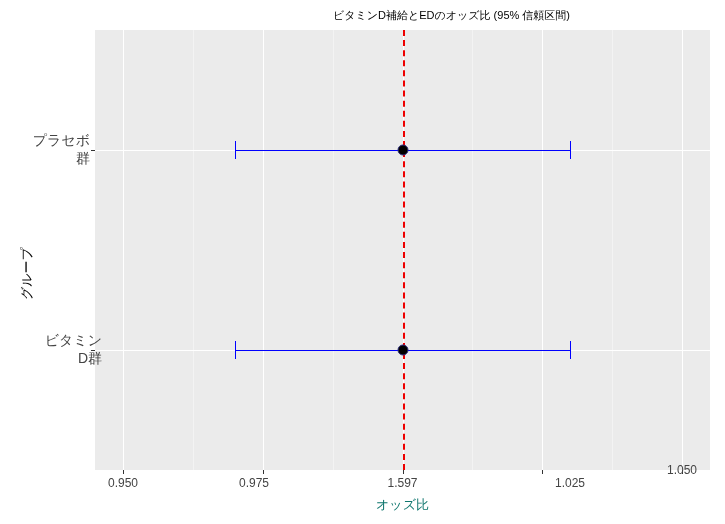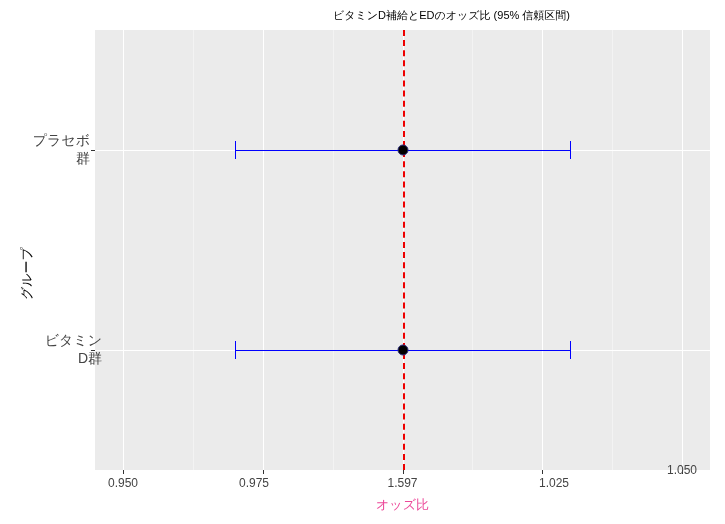--- a/index.html
+++ b/index.html
@@ -1,20 +1,20 @@
 <!DOCTYPE html>
 <html><head>
 <meta charset="utf-8">
 <style>
   html,body{margin:0;padding:0;background:#fff;font-family:Arial,"Hiragino Sans","Meiryo",sans-serif}
   .stage{position:relative;width:725px;height:524px;background:#fff}
   .plot{position:absolute;background:#ebebeb}
   .title{position:absolute;font-size:11px;color:#000;text-align:right}
   .ylab{position:absolute;font-size:13px;color:#000;transform:rotate(-90deg);transform-origin:left top}
-  .xlab{position:absolute;font-size:13px;color:#ec4899;text-align:center}
+  .xlab{position:absolute;font-size:13px;color:#0f766e;text-align:center}
   .tick-x{position:absolute;font-size:12px;color:#444;transform:translateX(-50%)}
   .tick-x-line{position:absolute;width:1px;height:4px;background:#333}
   .tick-y{position:absolute;font-size:14px;color:#444;text-align:right;transform:translateY(-50%)}
   .tick-y-line{position:absolute;height:1px;width:4px;background:#333}
   .grid-v{position:absolute;top:0;bottom:0;width:1px;background:#fff}
   .grid-v-minor{position:absolute;top:0;bottom:0;width:1px;background:#f3f3f3}
   .grid-h{position:absolute;left:0;right:0;height:1px;background:#fff}
   .ref{position:absolute;top:0;bottom:0;width:0;border-left:2px dashed #e00}
   .err{position:absolute;height:1px;background:#00f}
   .cap{position:absolute;width:1px;background:#00f}
@@ -62,18 +62,18 @@
   <div class="tick-y" style="left:42px;top:350px;width:60px">ビタミンD群</div>
   <div class="tick-y-line" style="left:91px;top:350px"></div>
 
   <div class="tick-x-line" style="left:123.0px;top:470px"></div>
   <div class="tick-x" style="left:123.0px;top:476px">0.950</div>
   <div class="tick-x-line" style="left:262.7px;top:470px"></div>
   <div class="tick-x" style="left:254px;top:476px">0.975</div>
   <div class="tick-x-line" style="left:402.5px;top:470px"></div>
   <div class="tick-x" style="left:402.5px;top:476px">1.597</div>
   <div class="tick-x-line" style="left:542.3px;top:470px"></div>
-  <div class="tick-x" style="left:554px;top:476px">1.025</div>
+  <div class="tick-x" style="left:570px;top:476px">1.025</div>
   <div class="tick-x-line" style="left:682.0px;top:470px"></div>
   <div class="tick-x" style="left:682.0px;top:463px">1.050</div>
 
   <div class="xlab" style="left:95px;top:496px;width:615px">オッズ比</div>
 </div>
 
 </body></html>

